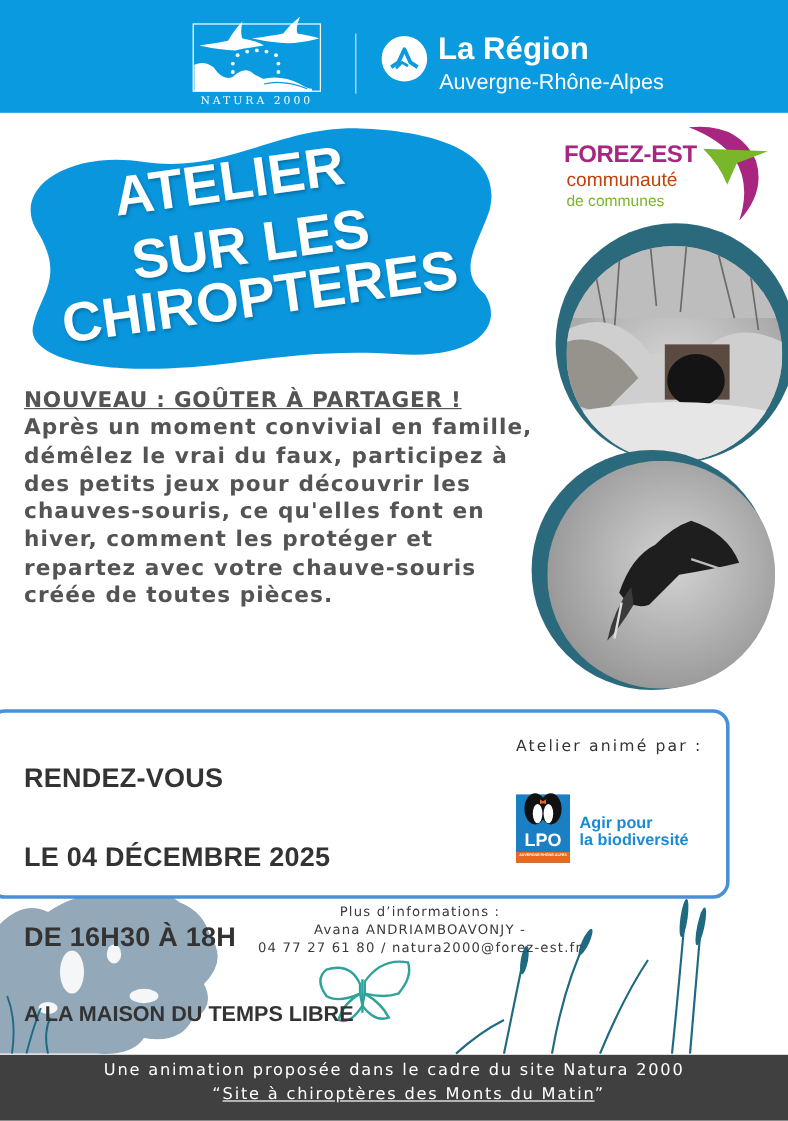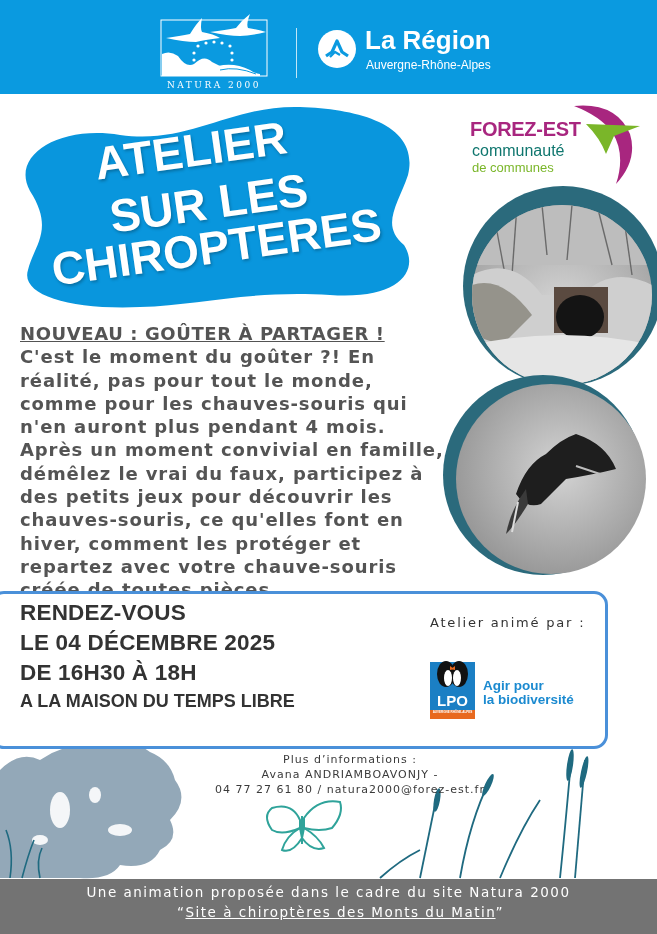--- a/index.html
+++ b/index.html
@@ -7,66 +7,66 @@
   body { position: relative; font-family: "DejaVu Sans", sans-serif; color: #4a4a4a; }
 
   
   .header { position: absolute; left: 0; top: 0; width: 657px; height: 94px; background: #0a9ae0; }
   .natura-logo { position: absolute; left: 160px; top: 14px; width: 108px; height: 76px; }
   .natura-label { position: absolute; left: 0; bottom: 0; width: 108px; text-align: center; color: #fff; font-family: "DejaVu Serif", serif; font-size: 9px; letter-spacing: 2.5px; margin-top: 48px; }
   .header-divider { position: absolute; left: 296px; top: 28px; width: 1px; height: 50px; background: rgba(255,255,255,0.75); }
   .region-logo { position: absolute; left: 318px; top: 28px; width: 200px; height: 48px; }
   .region-circle { position: absolute; left: 0; top: 2px; width: 38px; height: 38px; border-radius: 50%; background: #fff; }
   .region-title { position: absolute; left: 47px; top: -3px; color: #fff; font-family: "Liberation Sans", sans-serif; font-weight: bold; font-size: 26px; white-space: nowrap; }
-  .region-sub { position: absolute; left: 48px; top: 30px; color: #fff; font-family: "Liberation Sans", sans-serif; font-size: 12px; white-space: nowrap; }
+  .region-sub { position: absolute; left: 48px; top: 30px; color: #fff; font-family: "Liberation Sans", sans-serif; font-size: 18px; white-space: nowrap; }
 
   
   .blob { position: absolute; left: 0; top: 95px; width: 440px; height: 220px; }
   .blob-title { position: absolute; left: 0; top: 95px; width: 460px; height: 220px; }
   .blob-line { position: absolute; color: #fff; font-family: "Liberation Sans", sans-serif; font-weight: bold; white-space: nowrap; text-shadow: 1px 2px 3px rgba(0,0,0,0.25); transform-origin: left center; }
 
   
   .forez { position: absolute; left: 466px; top: 104px; width: 180px; height: 82px; }
   .forez-name { position: absolute; left: 4px; top: 14px; font-family: "Liberation Sans", sans-serif; font-weight: bold; font-size: 20px; color: #a8267f; letter-spacing: -0.3px; }
-  .forez-l2 { position: absolute; left: 6px; top: 38px; font-family: "Liberation Sans", sans-serif; font-size: 16px; color: #0f766e; }
+  .forez-l2 { position: absolute; left: 6px; top: 38px; font-family: "Liberation Sans", sans-serif; font-size: 16px; color: #c2410c; }
   .forez-l3 { position: absolute; left: 6px; top: 56px; font-family: "Liberation Sans", sans-serif; font-size: 13px; color: #7ab629; }
 
   
   .photo { position: absolute; border-radius: 50%; overflow: hidden; }
   .photo-ring { position: absolute; border-radius: 50%; background: #2b6a7c; }
 
   
   .body-text { position: absolute; left: 20px; top: 322px; width: 430px; font-family: "DejaVu Sans", sans-serif; font-weight: bold; font-size: 18px; line-height: 23.3px; color: #545454; letter-spacing: 0.9px; }
   .body-heading { text-decoration: underline; display: block; letter-spacing: 0.6px; }
   .body-para { display: block; }
 
   
   .rdv-box { position: absolute; left: -10px; top: 591px; width: 618px; height: 158px; border: 3px solid #4a90d9; border-radius: 14px; background: #fff; }
   .rdv-text { position: absolute; left: 20px; top: 598px; font-family: "Liberation Sans", sans-serif; font-weight: bold; color: #333; }
-  .rdv-l { display: block; white-space: nowrap; }
+  .rdv-l { display: block; white-space: nowrap; margin-top: 36px; }
   .rdv-big { font-size: 22.5px; line-height: 30px; letter-spacing: 0.2px; }
   .rdv-mid { font-size: 18px; line-height: 26px; }
   .rdv-small { font-size: 14.5px; line-height: 20px; }
 
   .anime-label { position: absolute; left: 430px; top: 615px; font-family: "DejaVu Sans", sans-serif; font-size: 13px; letter-spacing: 1.8px; color: #333; white-space: nowrap; }
   .lpo-box { position: absolute; left: 430px; top: 662px; width: 45px; height: 57px; background: #1b7fc4; }
   .lpo-letters { position: absolute; left: 0; top: 30px; width: 45px; text-align: center; color: #fff; font-family: "Liberation Sans", sans-serif; font-weight: bold; font-size: 15px; }
   .lpo-orange { position: absolute; left: 0; top: 48px; width: 45px; height: 9px; background: #e8691e; }
   .lpo-tag { position: absolute; left: 0; top: 0; width: 45px; text-align: center; color: #fff; font-size: 3px; line-height: 4px; font-family: "Liberation Sans", sans-serif; font-weight: bold; }
   .lpo-slogan { position: absolute; left: 483px; top: 679px; font-family: "Liberation Sans", sans-serif; font-weight: bold; font-size: 13.5px; line-height: 14px; color: #1b8ad0; white-space: nowrap; }
 
   
   .contact { position: absolute; left: 200px; top: 752px; width: 300px; text-align: center; font-family: "DejaVu Sans", sans-serif; font-size: 11px; line-height: 15px; color: #3a3a3a; letter-spacing: 1px; }
   .contact span { display: block; white-space: nowrap; }
 
   
   .deco { position: absolute; left: 0; top: 740px; width: 657px; height: 140px; }
 
   
-  .footer { position: absolute; left: 0; top: 879px; width: 657px; height: 55px; background: #737373; }
+  .footer { position: absolute; left: 0; top: 879px; width: 657px; height: 55px; background: #404040; }
   .footer-l1 { position: absolute; left: 0; top: 5px; width: 657px; text-align: center; color: #fff; font-family: "DejaVu Sans", sans-serif; font-size: 13.5px; letter-spacing: 1.5px; white-space: nowrap; }
   .footer-l2 { position: absolute; left: 0; top: 25px; width: 657px; text-align: center; color: #fff; font-family: "DejaVu Sans", sans-serif; font-size: 13.5px; letter-spacing: 1.5px; white-space: nowrap; padding-left: 24px; }
   .footer-link { text-decoration: underline; }
 </style>
 </head>
 <body>
 
 <div class="header">
   <div class="natura-logo">
     <svg width="108" height="64" viewBox="0 0 108 64">
@@ -161,21 +161,20 @@
     <rect width="190" height="190" fill="url(#rock)"></rect>
     <path d="M120 50 Q150 60 160 85 Q140 90 110 95 Q95 110 85 120 Q70 125 60 110 Q70 80 90 70 Q105 55 120 50 Z" fill="#1e1e1e"></path>
     <path d="M70 105 Q55 125 50 150 Q60 140 72 120 Z" fill="#3a3a3a"></path>
     <path d="M62 118 L56 148" stroke="#dcdcdc" stroke-width="2"></path>
     <path d="M120 82 L150 92" stroke="#bdbdbd" stroke-width="2"></path>
   </svg>
 </div>
 
 <div class="body-text">
   <span class="body-heading">NOUVEAU : GOÛTER À PARTAGER !</span>
-  <span class="body-para">C'est le moment du goûter ?! En réalité, pas pour tout le monde, comme pour les chauves-souris qui n'en auront plus pendant 4 mois.</span>
   <span class="body-para">Après un moment convivial en famille, démêlez le vrai du faux, participez à des petits jeux pour découvrir les chauves-souris, ce qu'elles font en hiver, comment les protéger et repartez avec votre chauve-souris créée de toutes pièces.</span>
 </div>
 
 <svg class="deco" viewBox="0 0 657 140">
   <g fill="#93a8b8">
     <path d="M0 30 Q20 10 40 20 Q70 0 100 6 Q130 -4 150 12 Q170 20 175 40 Q190 60 170 80 Q180 100 160 110 Q150 130 120 125 Q110 140 80 138 L0 138 Z"></path>
   </g>
   <g fill="#ffffff" opacity="0.9">
     <ellipse cx="60" cy="70" rx="10" ry="18"></ellipse>
       <ellipse cx="95" cy="55" rx="6" ry="8"></ellipse>

